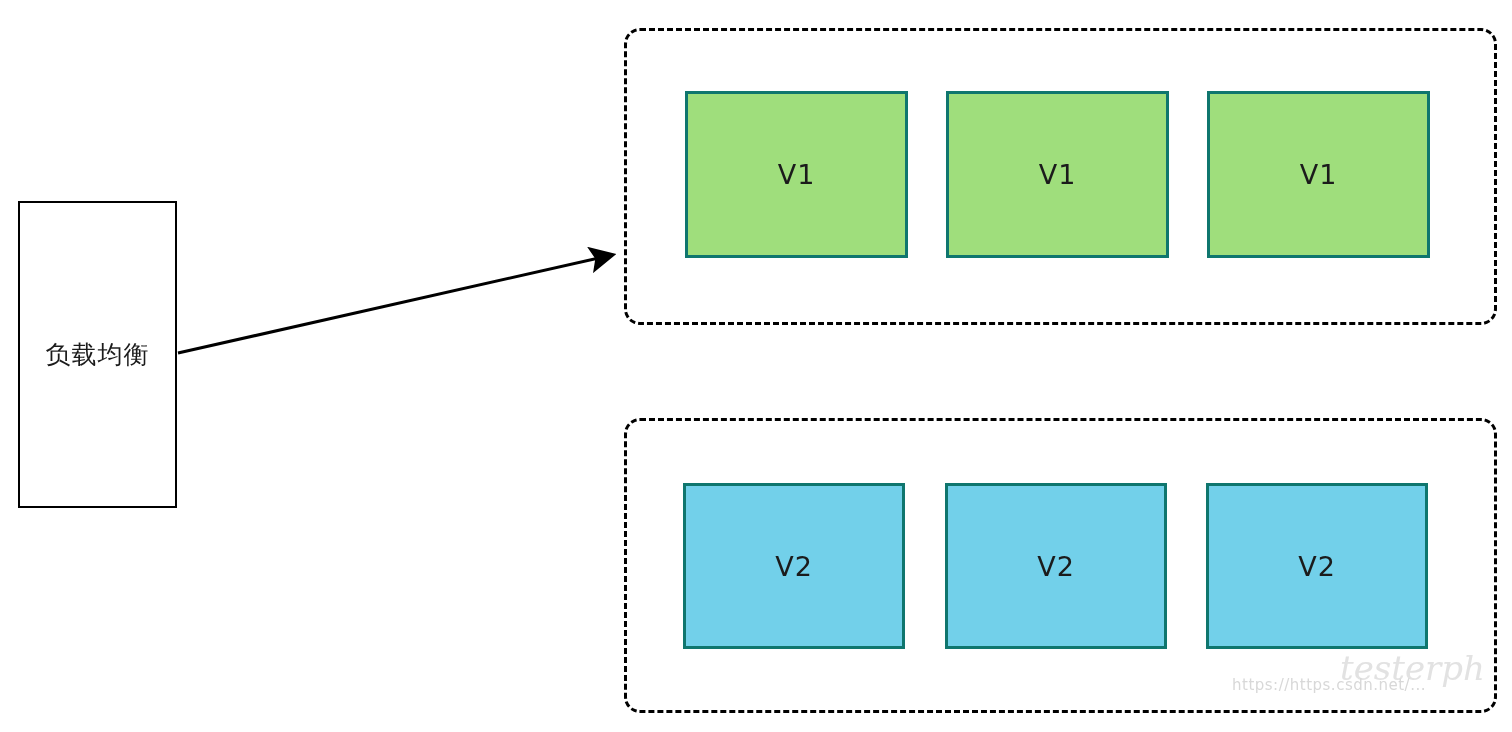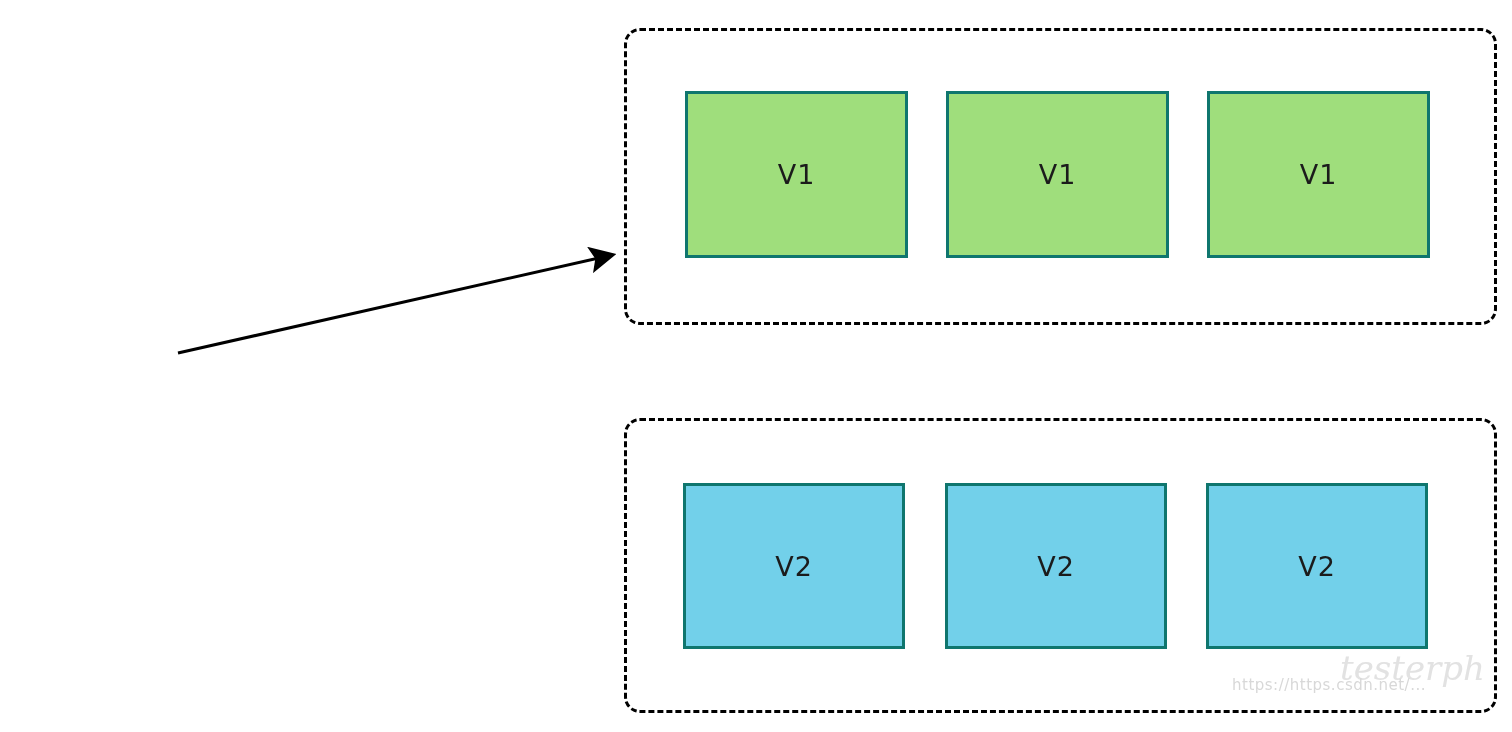--- a/index.html
+++ b/index.html
@@ -117,20 +117,23 @@
     font-family: "DejaVu Serif", "Liberation Serif", serif;
     white-space: nowrap;
     user-select: none;
   }
 </style>
 </head>
 <body>
 
 <div id="canvas">
 
+  <div class="lb-node">
+    <span class="lb-label">负载均衡</span>
+  </div>
 
   <svg class="arrow-svg" viewBox="0 0 1512 732" xmlns="http://www.w3.org/2000/svg">
     <defs>
       <marker id="arrowhead" markerWidth="9" markerHeight="9" refX="7.5" refY="4.5" orient="auto" markerUnits="strokeWidth">
         <path d="M0,0 L9,4.5 L0,9 L1.8,4.5 z" fill="#000000"></path>
       </marker>
     </defs>
     <line x1="178" y1="353" x2="612" y2="255" stroke="#000000" stroke-width="3" marker-end="url(#arrowhead)"></line>
   </svg>
 

